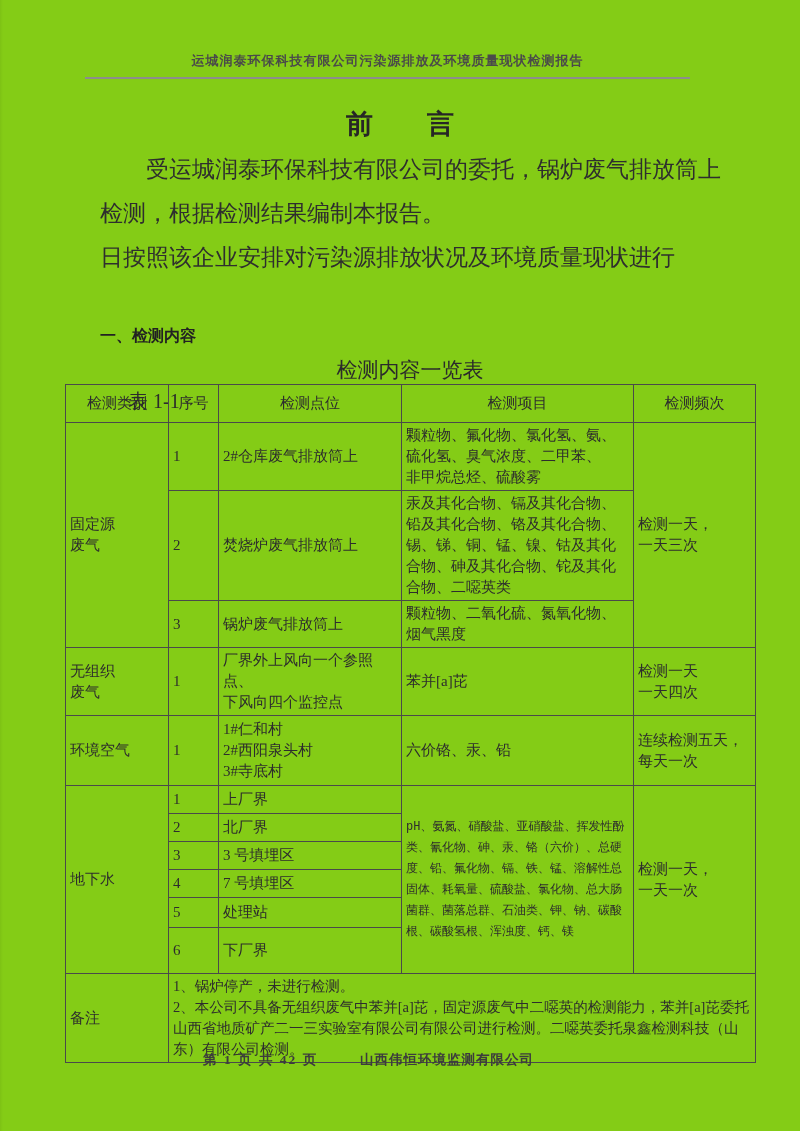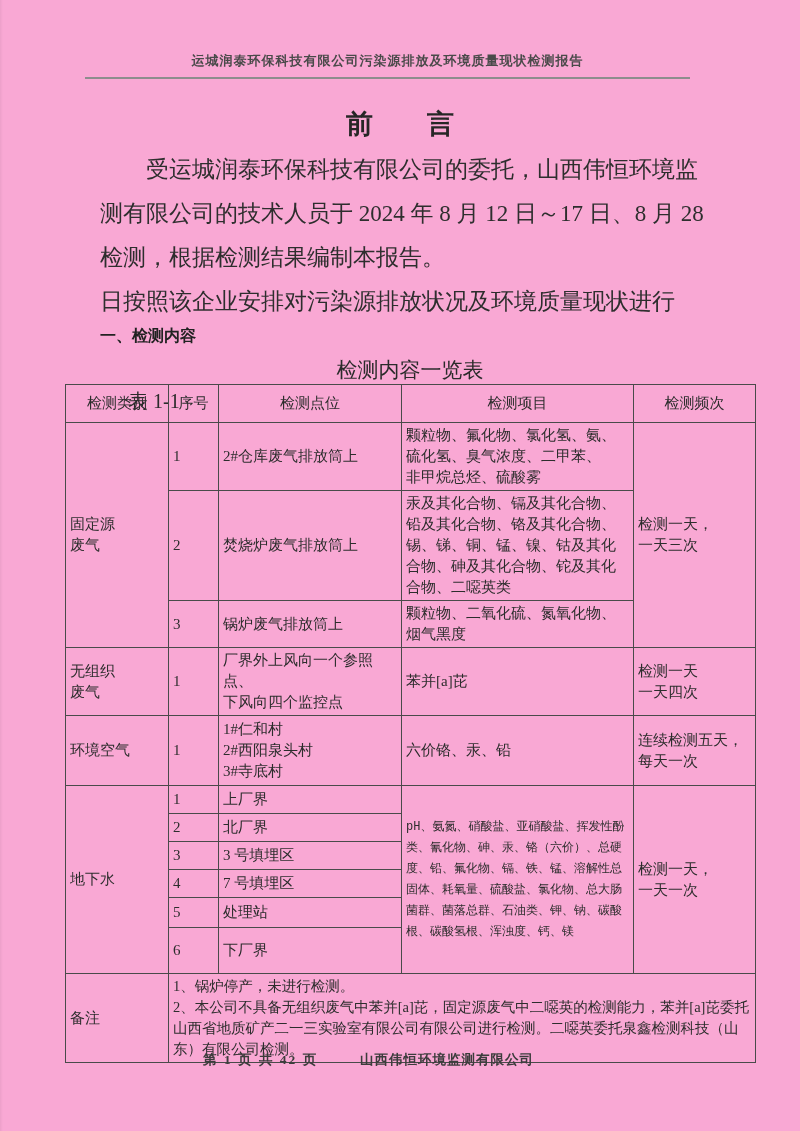--- a/index.html
+++ b/index.html
@@ -3,21 +3,21 @@
 <meta charset="utf-8">
 <style>
   html,body{margin:0;padding:0;}
   body{
     width:800px;height:1131px;
     background:#e8e8e8;
     font-family:"Liberation Serif","DejaVu Serif",serif;
   }
   .sheet{
     position:relative;width:800px;height:1131px;
-    background:#f9a8d4;color:#2b2b2b;overflow:hidden;
+    background:#84cc16;color:#2b2b2b;overflow:hidden;
   }
   
   .running-header{
     position:absolute;top:52px;left:85px;width:605px;
     text-align:center;font-size:13px;font-weight:700;color:#4a4a4a;
     letter-spacing:1px;
     padding-bottom:7px;
     border-bottom:2px solid #8d8d8d;
   }
   
@@ -81,22 +81,21 @@
 <body>
 
 <div class="sheet">
   <div class="scan-edge"></div>
 
   <div class="running-header">运城润泰环保科技有限公司污染源排放及环境质量现状检测报告</div>
 
   <div class="doc-title">前　　言</div>
 
   <div class="intro">
-    <div class="line first">受运城润泰环保科技有限公司的委托，山西伟恒环境监</div>
-    <div class="line">测有限公司的技术人员于 2024 年 8 月 12 日～17 日、8 月 28</div>
+    <div class="line first">受运城润泰环保科技有限公司的委托，锅炉废气排放筒上</div>
     <div class="line">检测，根据检测结果编制本报告。</div>
     <div class="line">日按照该企业安排对污染源排放状况及环境质量现状进行</div>
   </div>
 
   <div class="section-heading">一、检测内容</div>
 
   <div class="table-caption">
     <span class="label">表 1-1</span>
     <span class="title">检测内容一览表</span>
   </div>

